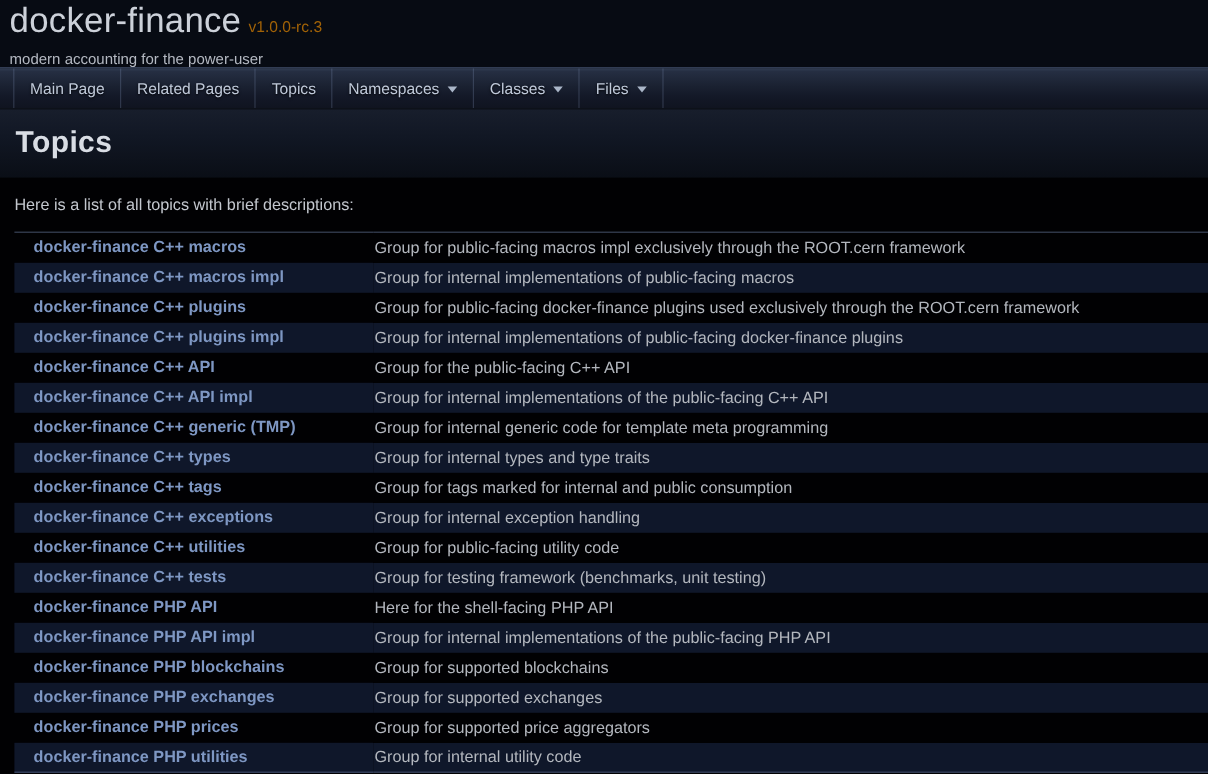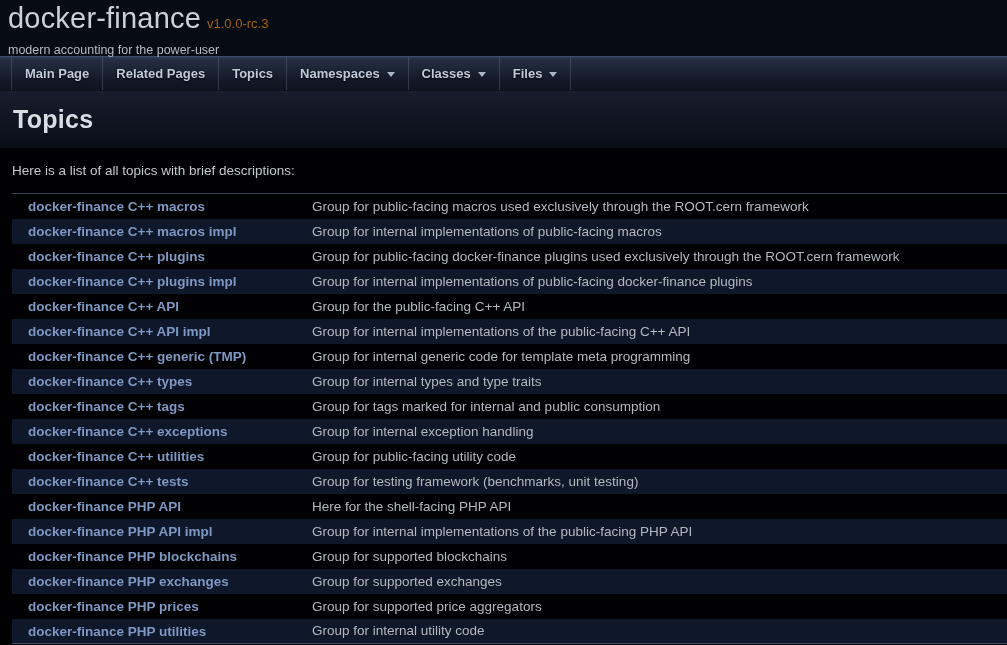--- a/index.html
+++ b/index.html
@@ -28,21 +28,21 @@
 
   
   .tabs {
     height: 34px; display: flex; align-items: stretch;
     background: linear-gradient(180deg, #313d53 0%, #252e42 8%, #1a2131 45%, #131827 72%, #101420 100%);
     border-top: 1px solid #3d4b68;
   }
   .tabs-spacer { width: 12px; border-right: 1px solid rgba(125,145,180,0.28); }
   .tab {
     display: flex; align-items: center; padding: 0 13px;
-    font-size: 13px; font-weight: bold; color: #c0cada;
+    font-size: 13px; font-weight: normal; color: #c0cada;
     text-shadow: 0 1px 2px rgba(0,0,0,0.9);
     border-right: 1px solid rgba(125,145,180,0.28);
     cursor: pointer;
   }
   .tab .caret {
     width: 0; height: 0; margin-left: 7px; margin-top: 2px;
     border-left: 4px solid transparent; border-right: 4px solid transparent;
     border-top: 5px solid #aab6c8;
   }
   .tabs-fill { flex: 1; }
@@ -124,21 +124,21 @@
 <div class="header-band">
   <h1>Topics</h1>
 </div>
 
 <div class="contents">
   <p class="intro">Here is a list of all topics with brief descriptions:</p>
   <table class="directory">
     <tbody>
         <tr class="odd">
           <td class="entry"><a href="#">docker-finance C++ macros</a></td>
-          <td class="desc">Group for public-facing macros used exclusively through the ROOT.cern framework</td>
+          <td class="desc">Group for public-facing macros impl exclusively through the ROOT.cern framework</td>
         </tr>
         <tr class="even">
           <td class="entry"><a href="#">docker-finance C++ macros impl</a></td>
           <td class="desc">Group for internal implementations of public-facing macros</td>
         </tr>
         <tr class="odd">
           <td class="entry"><a href="#">docker-finance C++ plugins</a></td>
           <td class="desc">Group for public-facing docker-finance plugins used exclusively through the ROOT.cern framework</td>
         </tr>
         <tr class="even">

